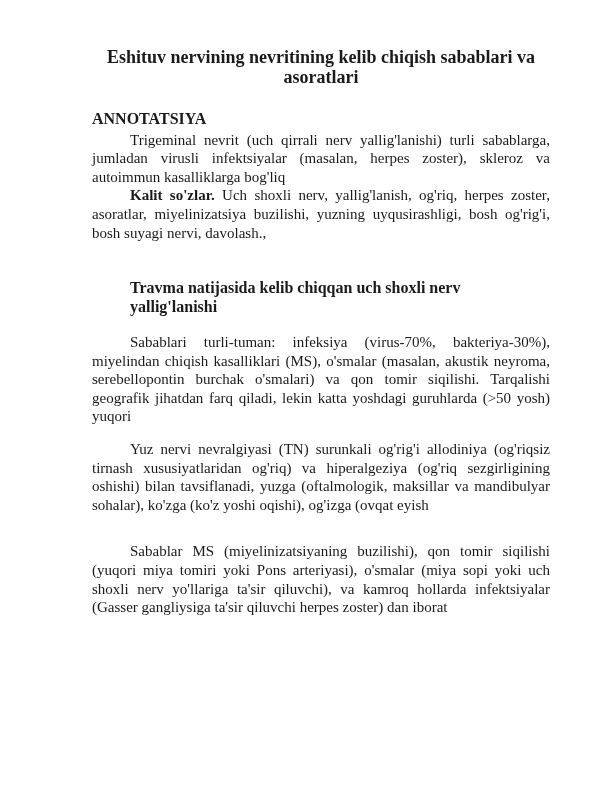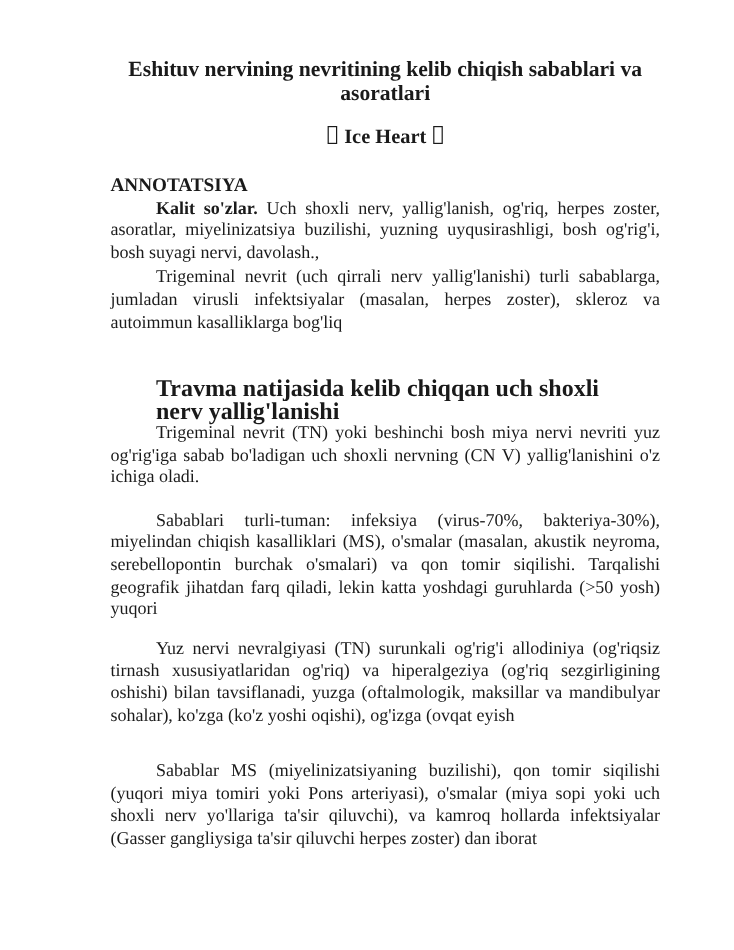--- a/index.html
+++ b/index.html
@@ -54,52 +54,48 @@
     margin: 0;
     font-size: 15px;
     line-height: 18.6px;
     text-align: justify;
     text-indent: 38px;
   }
   .kw-label { font-weight: bold; }
   .sec-heading {
     margin: 0;
     padding-left: 38px;
-    font-size: 20px;
+    font-size: 16px;
     line-height: 18.4px;
     font-weight: bold;
     text-align: left;
   }
   .m-annot    { margin-top: 2px; }
   .m-head1    { margin-top: 37px; width: 450px; box-sizing: border-box; }
   .m-para-e   { margin-top: 17px; }
   .m-head2    { margin-top: 47px; }
   .m-para-g   { margin-top: 28px; }
   .m-para-h   { margin-top: 14px; }
 </style>
 </head>
 <body>
 
 <div class="page">
 
   <h1 class="doc-title">Eshituv nervining nevritining kelib chiqish sabablari va asoratlari</h1>
 
-  <div class="doc-subtitle">
-    <span class="tofu-box tofu-left"></span><span>Ice Heart</span><span class="tofu-box tofu-right"></span>
-  </div>
 
   <div class="annot-heading">ANNOTATSIYA</div>
 
+  <p class="para m-annot">Trigeminal nevrit (uch qirrali nerv yallig'lanishi) turli sabablarga, jumladan virusli infektsiyalar (masalan, herpes zoster), skleroz va autoimmun kasalliklarga bog'liq</p>
+
   <p class="para"><span class="kw-label">Kalit so'zlar.</span><span> Uch shoxli nerv, yallig'lanish, og'riq, herpes zoster, asoratlar, miyelinizatsiya buzilishi, yuzning uyqusirashligi, bosh og'rig'i, bosh suyagi nervi, davolash.,</span></p>
-
-  <p class="para m-annot">Trigeminal nevrit (uch qirrali nerv yallig'lanishi) turli sabablarga, jumladan virusli infektsiyalar (masalan, herpes zoster), skleroz va autoimmun kasalliklarga bog'liq</p>
 
   <h2 class="sec-heading m-head1">Travma natijasida kelib chiqqan uch shoxli nerv yallig'lanishi</h2>
 
-  <p class="para">Trigeminal nevrit (TN) yoki beshinchi bosh miya nervi nevriti yuz og'rig'iga sabab bo'ladigan uch shoxli nervning (CN V) yallig'lanishini o'z ichiga oladi.</p>
 
   <p class="para m-para-e">Sabablari turli-tuman: infeksiya (virus-70%, bakteriya-30%), miyelindan chiqish kasalliklari (MS), o'smalar (masalan, akustik neyroma, serebellopontin burchak o'smalari) va qon tomir siqilishi. Tarqalishi geografik jihatdan farq qiladi, lekin katta yoshdagi guruhlarda (&gt;50 yosh) yuqori</p>
 
 
   <p class="para m-para-h">Yuz nervi nevralgiyasi (TN) surunkali og'rig'i allodiniya (og'riqsiz tirnash xususiyatlaridan og'riq) va hiperalgeziya (og'riq sezgirligining oshishi) bilan tavsiflanadi, yuzga (oftalmologik, maksillar va mandibulyar sohalar), ko'zga (ko'z yoshi oqishi), og'izga (ovqat eyish</p>
 
   <p class="para m-para-g">Sabablar MS (miyelinizatsiyaning buzilishi), qon tomir siqilishi (yuqori miya tomiri yoki Pons arteriyasi), o'smalar (miya sopi yoki uch shoxli nerv yo'llariga ta'sir qiluvchi), va kamroq hollarda infektsiyalar (Gasser gangliysiga ta'sir qiluvchi herpes zoster) dan iborat</p>
 
 </div>
 

